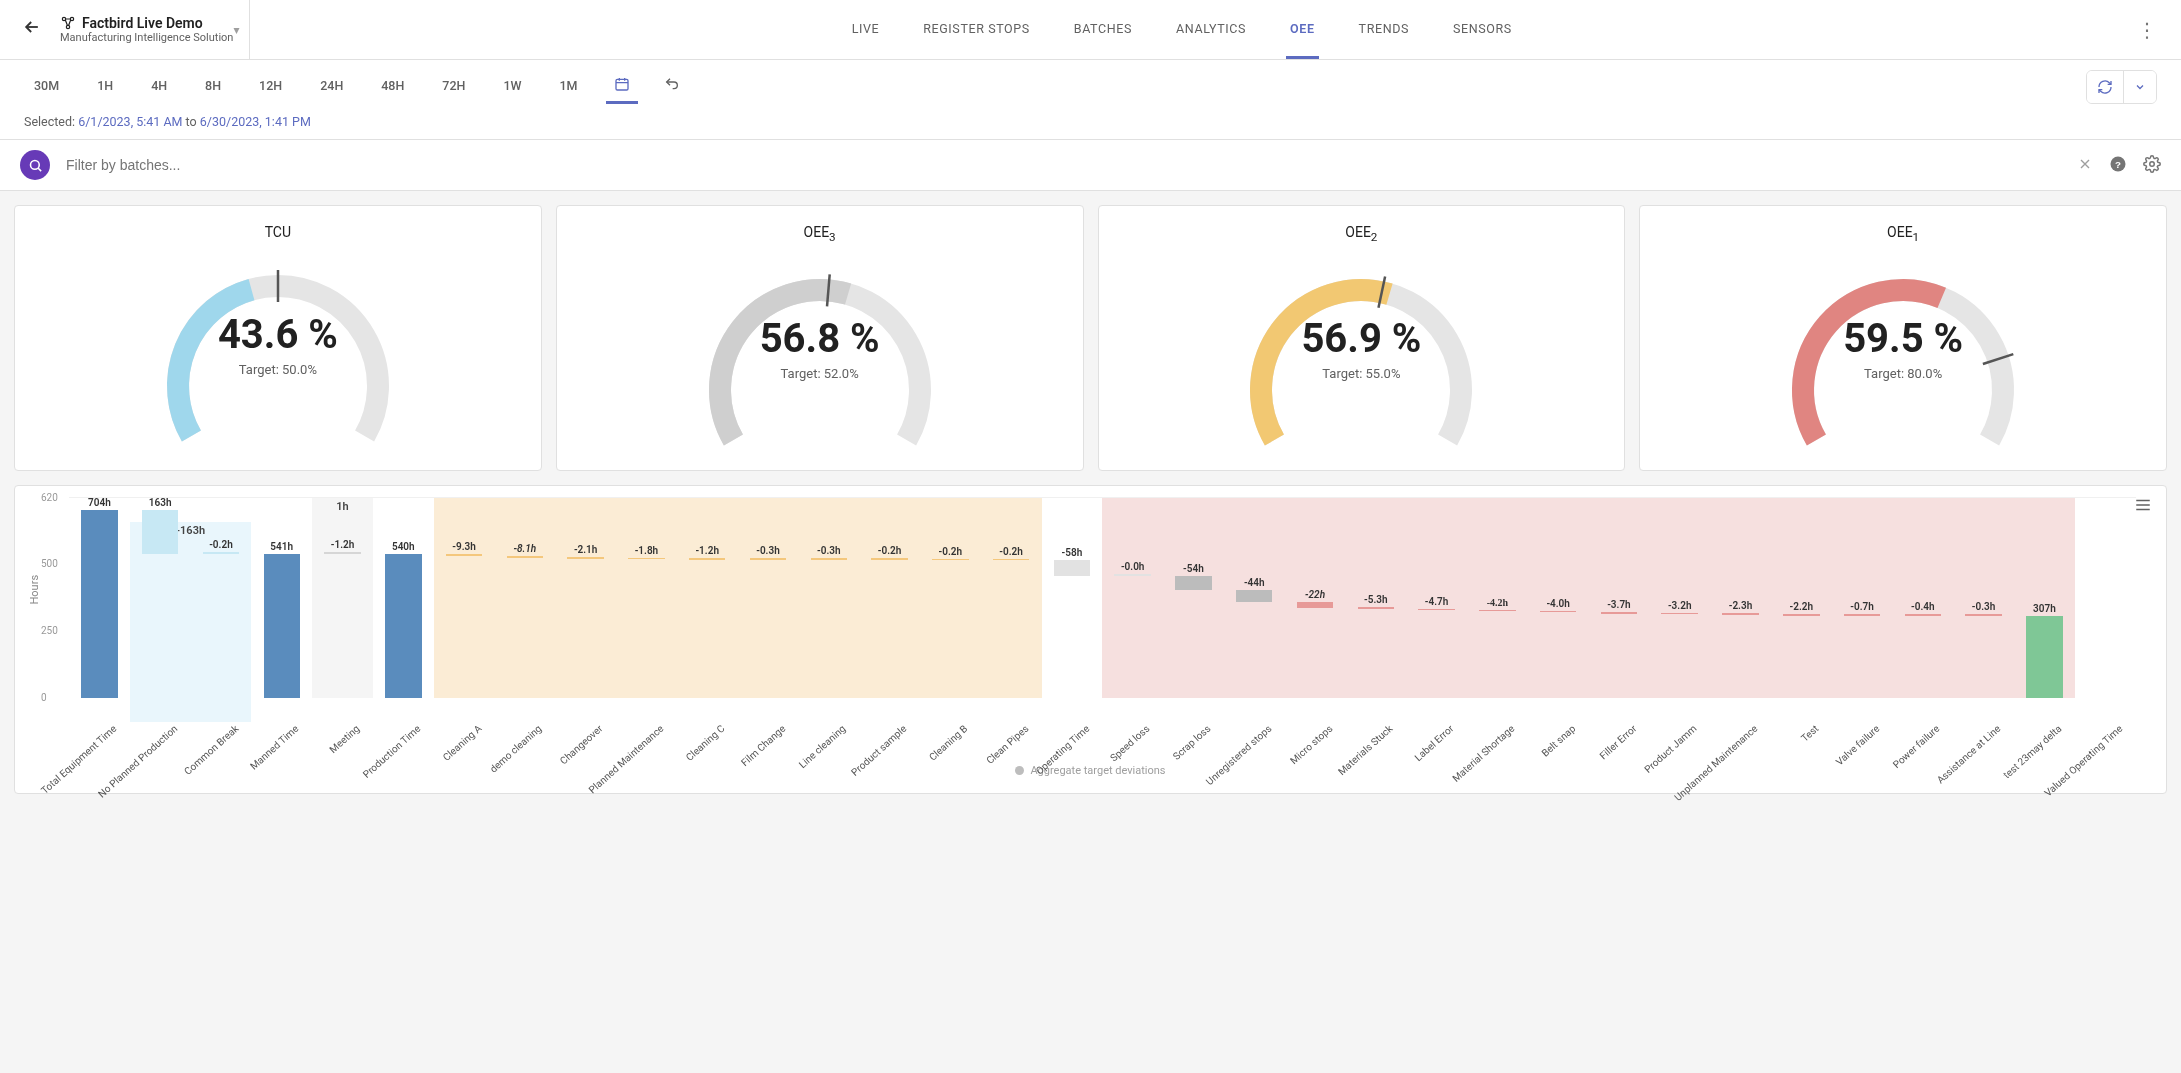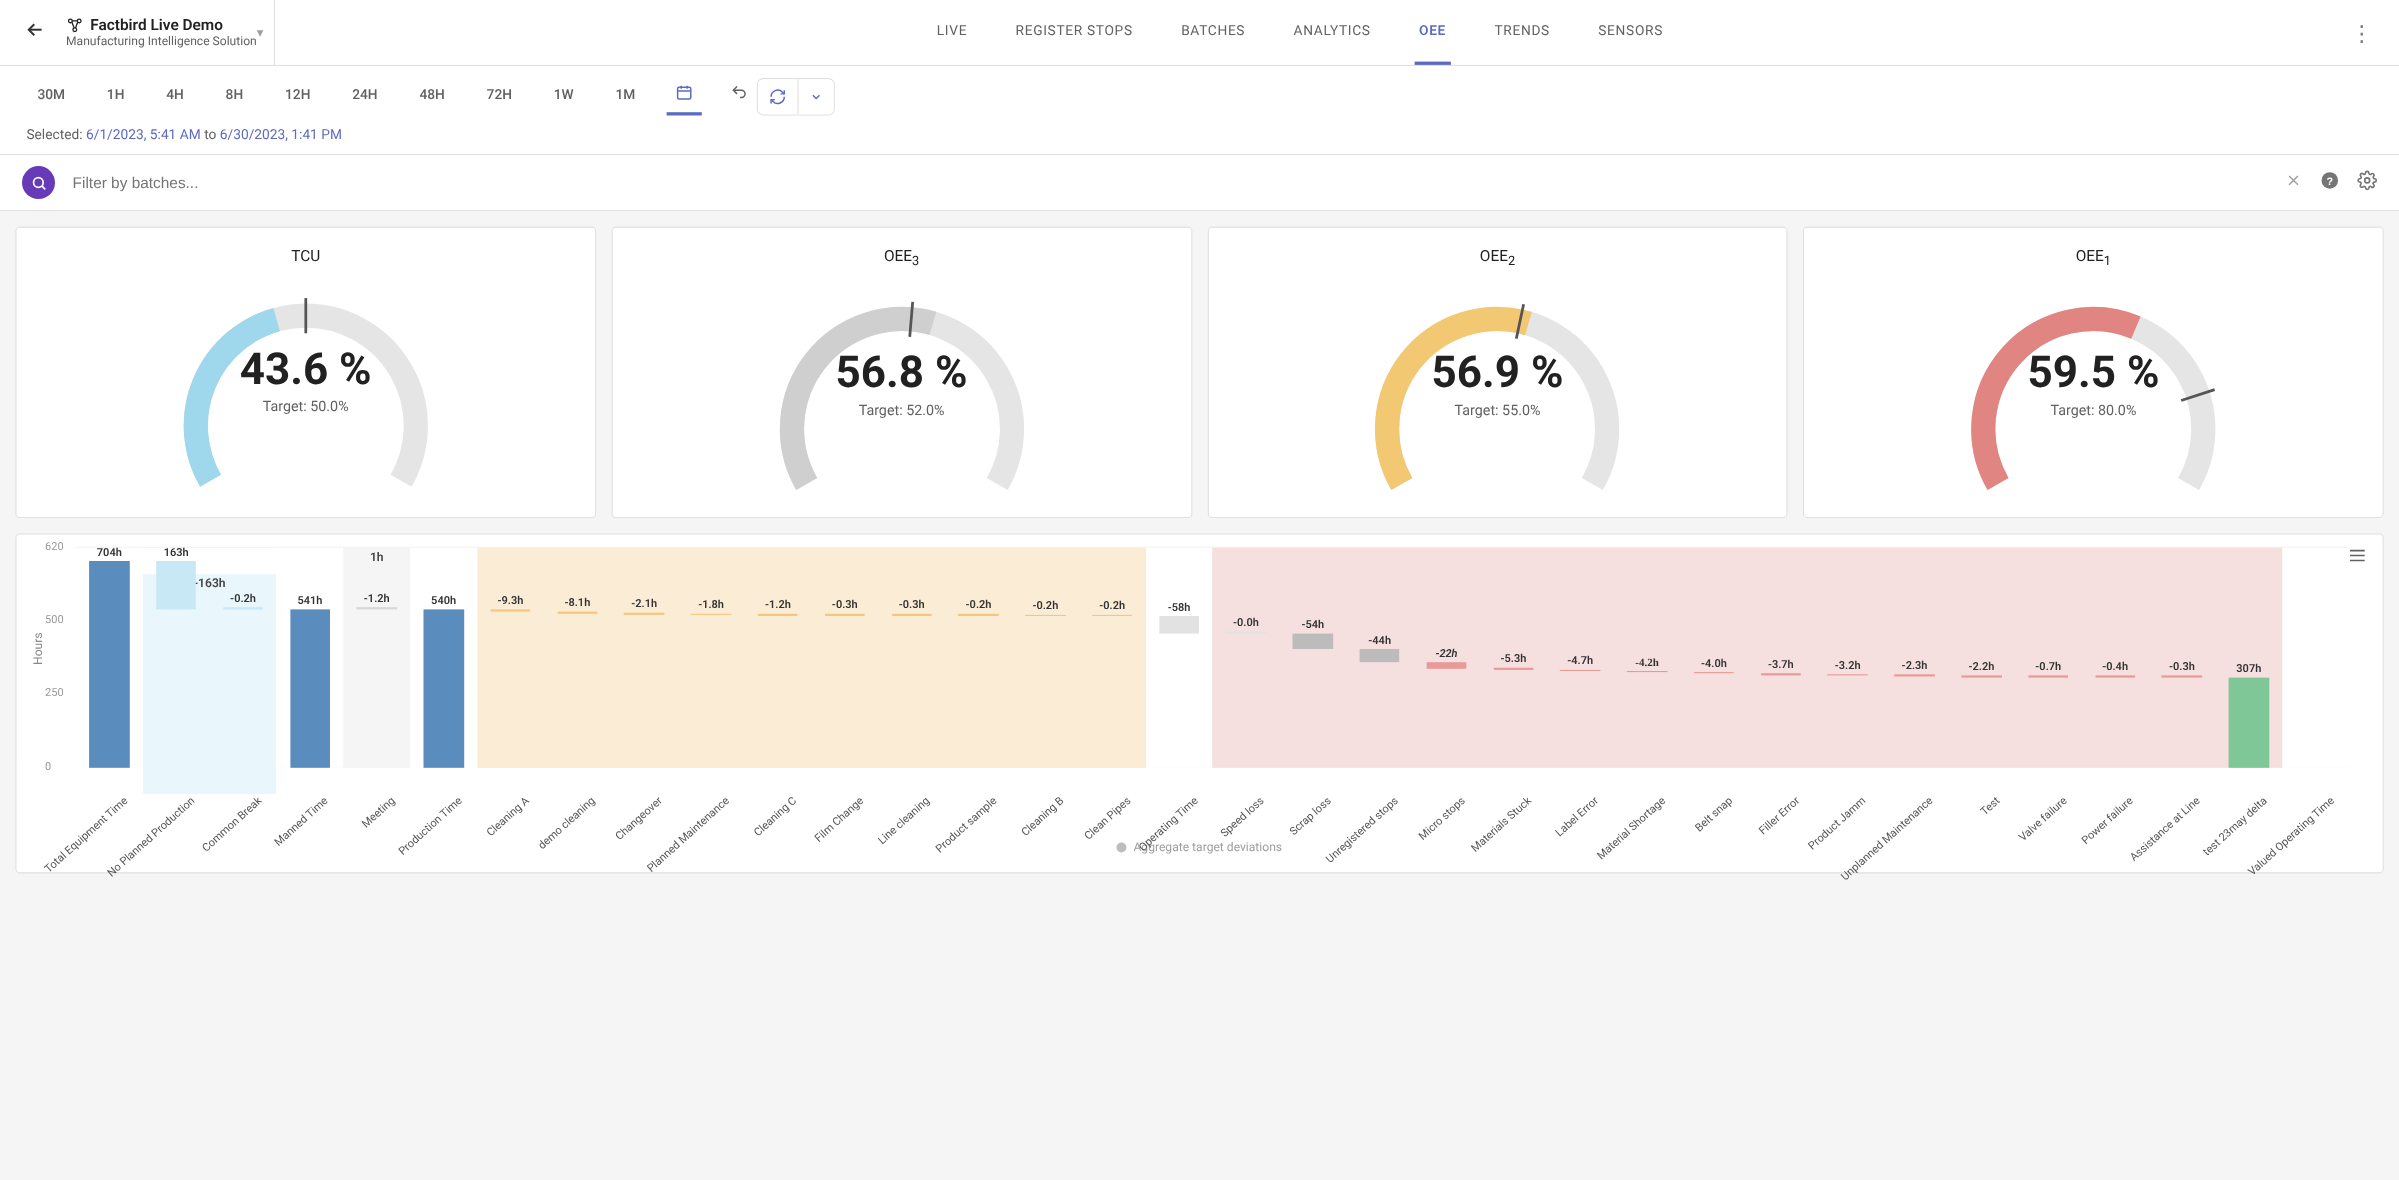--- a/index.html
+++ b/index.html
@@ -35,21 +35,21 @@
   .title-row{display:flex;align-items:center;gap:6px;font-weight:600;font-size:14px}
   .title-row svg{flex:0 0 auto}
   .subtitle{font-size:11px;color:var(--muted)}
   .title-caret{position:absolute;right:10px;color:#9e9e9e;font-size:12px}
   .tabs{display:flex;align-items:center;gap:36px;margin:0 auto}
   .tab{padding:0 4px;height:100%;display:flex;align-items:center;font-size:12.5px;letter-spacing:.6px;color:var(--muted);cursor:pointer;border-bottom:3px solid transparent;text-transform:uppercase}
   .tab.active{color:var(--primary);border-bottom-color:var(--primary);font-weight:600}
   .topbar-right{display:flex;align-items:center;padding:0 24px;color:#757575}
   .kebab{font-size:20px;cursor:pointer}
   .strip{background:var(--bg);padding:10px 24px 10px 24px;display:flex;flex-direction:column;gap:10px;border-bottom:1px solid var(--border)}
-  .strip-row{display:flex;align-items:center;justify-content:flex-start}
+  .strip-row{display:flex;align-items:center;justify-content:space-between}
   .chips{display:flex;gap:18px;align-items:center}
   .chip{padding:6px 10px;color:var(--muted);cursor:pointer;font-size:12.5px;border-radius:4px;border-bottom:3px solid transparent;font-weight:500}
   .chip-icon{padding:6px 8px;color:var(--muted);cursor:pointer;border-bottom:3px solid transparent}
   .chip-icon.active{color:var(--primary);border-bottom-color:var(--primary)}
   .refresh-group{display:flex;border:1px solid var(--border);border-radius:6px;overflow:hidden}
   .refresh-group button{background:#fff;border:0;padding:8px 10px;cursor:pointer;color:var(--primary);display:flex;align-items:center}
   .refresh-group button + button{border-left:1px solid var(--border)}
   .selected-range{font-size:12.5px;color:var(--muted)}
   .selected-range a{color:var(--primary);text-decoration:none}
   .filterbar{background:var(--bg);padding:10px 20px;display:flex;align-items:center;gap:14px;border-bottom:1px solid var(--border)}
@@ -324,21 +324,21 @@
         <div class="wf-col" style="width: 2.94118%;">
           <div class="wf-bar" style="height: 72%; background: rgb(90, 140, 189); position: absolute; bottom: 0%; left: 20%;"></div>
           <div class="wf-val" style="bottom: calc(72% + 2px); left: 50%; transform: translateX(-50%);">540h</div>
         </div>
         <div class="wf-col" style="width: 2.94118%;">
           <div class="wf-bar" style="height: 1.24%; background: rgb(244, 199, 124); position: absolute; bottom: 70.8%; left: 20%;"></div>
           <div class="wf-val" style="bottom: calc(72.04% + 2px); left: 50%; transform: translateX(-50%);">-9.3h</div>
         </div>
         <div class="wf-col" style="width: 2.94118%;">
           <div class="wf-bar" style="height: 1.08%; background: rgb(244, 199, 124); position: absolute; bottom: 69.7333%; left: 20%;"></div>
-          <div class="wf-val" style="bottom: calc(70.8133% + 2px); left: 50%; transform: translateX(-50%);">-8.1h</div>
+          <div class="wf-val" style="bottom: calc(70.8133% + 2px); left: 50%; transform: translateX(-50%); font-style: italic;">-8.1h</div>
         </div>
         <div class="wf-col" style="width: 2.94118%;">
           <div class="wf-bar" style="height: 0.8%; background: rgb(244, 199, 124); position: absolute; bottom: 69.4667%; left: 20%;"></div>
           <div class="wf-val" style="bottom: calc(70.2667% + 2px); left: 50%; transform: translateX(-50%);">-2.1h</div>
         </div>
         <div class="wf-col" style="width: 2.94118%;">
           <div class="wf-bar" style="height: 0.8%; background: rgb(244, 199, 124); position: absolute; bottom: 69.2%; left: 20%;"></div>
           <div class="wf-val" style="bottom: calc(70% + 2px); left: 50%; transform: translateX(-50%);">-1.8h</div>
         </div>
         <div class="wf-col" style="width: 2.94118%;">

